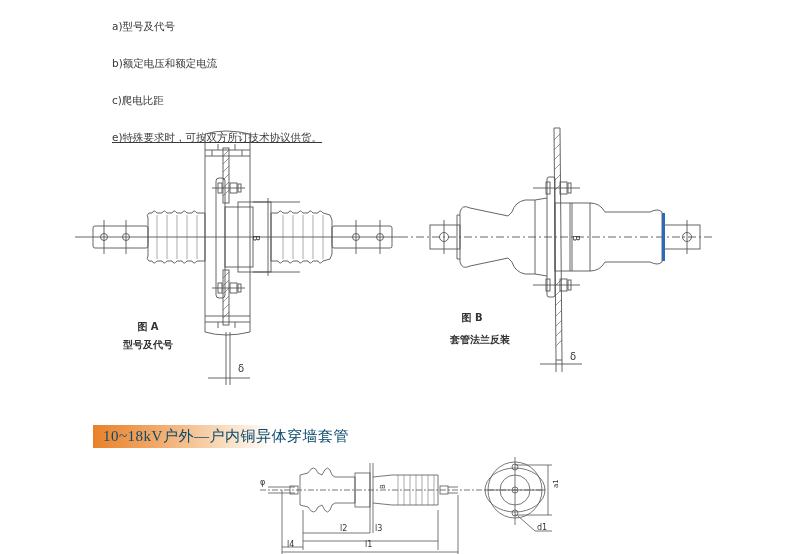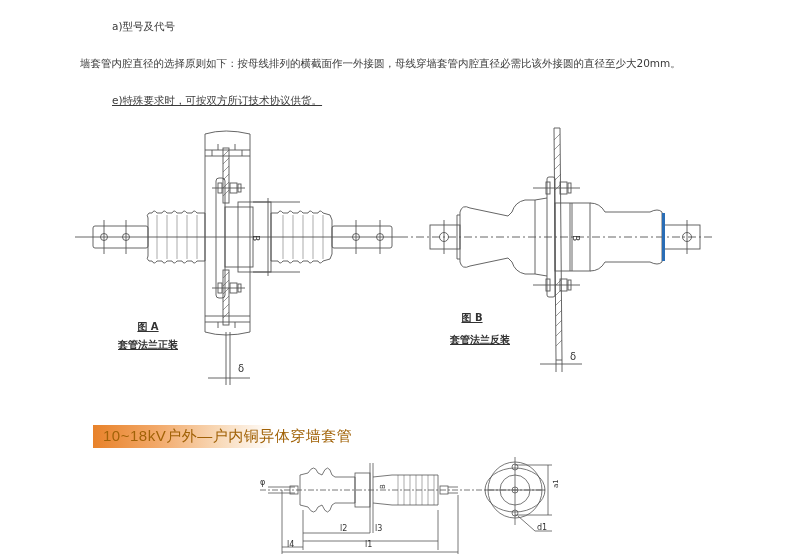--- a/index.html
+++ b/index.html
@@ -1,32 +1,33 @@
 <!DOCTYPE html>
 <html><head>
 <meta charset="utf-8">
 <style>
   html, body { margin: 0; padding: 0; background: #ffffff; }
   body { width: 790px; height: 554px; position: relative; overflow: hidden;
          font-family: "DejaVu Sans", sans-serif; color: #333; }
   .text-block { position: absolute; left: 86px; top: 0; width: 640px; font-size: 10.5px; line-height: 21px; color: #3a3a3a; }
   .text-block p { margin: 16px; padding: 0; white-space: nowrap; }
   .fig { position: absolute; }
-  .fig-caption { position: absolute; font-size: 10px; font-weight: bold; color: #333; text-align: center; text-decoration: underline; }
+  .fig-caption { position: absolute; font-size: 10px; font-weight: bold; color: #333; text-align: center; }
   .section-banner { position: absolute; left: 93px; top: 425px; width: 180px; height: 23px;
                     background: linear-gradient(to right, #e8822a 0%, #f2a868 35%, #f8d9b8 70%, #ffffff 100%); }
-  .section-title { position: absolute; left: 103px; top: 427px; font-size: 15px; letter-spacing: 0.5px; color: #a16207; white-space: nowrap; font-family: Liberation Sans, sans-serif; }
+  .section-title { position: absolute; left: 103px; top: 427px; font-size: 15px; letter-spacing: 0.5px; color: #0c4a6e; white-space: nowrap; font-family: Liberation Serif, serif; }
   svg text { font-family: "DejaVu Sans", sans-serif; }
 </style>
 </head>
 <body>
 
 <div class="text-block">
   <p style="padding-left:10px;">a)型号及代号</p>
-  <p style="margin-left:-6px;">墙套管内腔直径的选择原则如下：按母线排列的横截面作一外接圆，母线穿墙套管内腔直径必需比该外接圆的直径至少大20mm。</p>
+  <p style="padding-left:10px;">b)额定电压和额定电流</p>
+  <p style="padding-left:10px;">c)爬电比距</p>
   <p style="padding-left:10px;text-decoration:underline;">e)特殊要求时，可按双方所订技术协议供货。</p>
 </div>
 
 <div class="fig" style="left:60px; top:120px; width:340px; height:270px;">
   <svg width="340" height="270" viewBox="0 0 340 270">
     <g stroke="#555" stroke-width="0.9" fill="none">
 
       <line x1="15" y1="117" x2="340" y2="117"></line>
 
       <path d="M145 14 Q165 8 190 14 L190 212 Q165 218 145 212 Z"></path>
@@ -107,21 +108,21 @@
       <circle cx="296" cy="117" r="3.5"></circle>
       <circle cx="320" cy="117" r="3.5"></circle>
       <line x1="296" y1="100" x2="296" y2="134"></line>
       <line x1="320" y1="100" x2="320" y2="134"></line>
     </g>
     <text x="196" y="118" font-size="9" fill="#333" transform="rotate(90 196 115)">B</text>
     <text x="178" y="252" font-size="10" fill="#333">δ</text>
   </svg>
 </div>
 <div class="fig-caption" style="left:118px; top:320px; width:60px;">图  A</div>
-<div class="fig-caption" style="left:108px; top:338px; width:80px;">套管法兰正装</div>
+<div class="fig-caption" style="left:108px; top:338px; width:80px;">型号及代号</div>
 
 <div class="fig" style="left:400px; top:120px; width:330px; height:270px;">
   <svg width="330" height="270" viewBox="0 0 330 270">
     <g stroke="#555" stroke-width="0.9" fill="none">
 
       <line x1="0" y1="117" x2="315" y2="117" stroke-dasharray="8 3 2 3"></line>
 
       <path d="M154 8 L160 8 L162 240 L156 240 Z"></path>
       <g stroke-width="0.6">
         <line x1="154" y1="20" x2="160" y2="14"></line>

